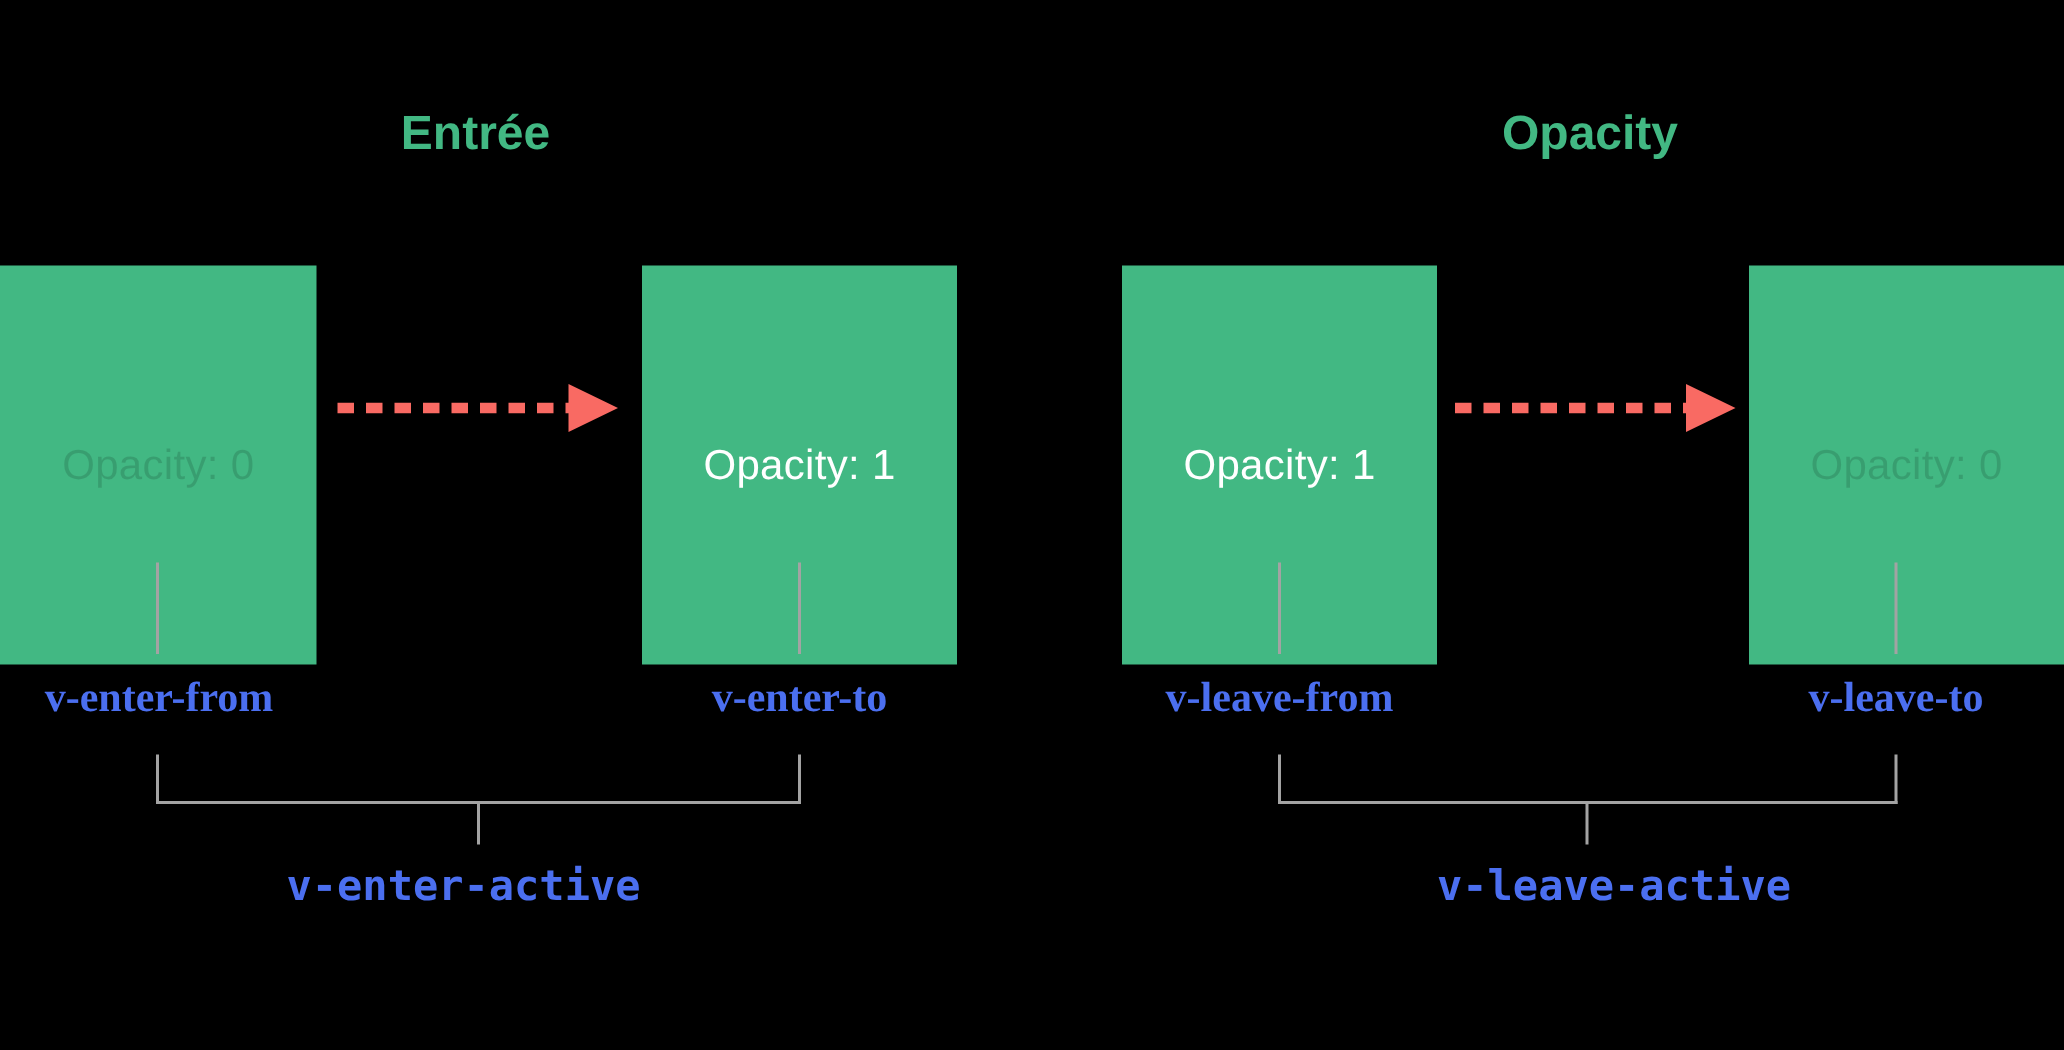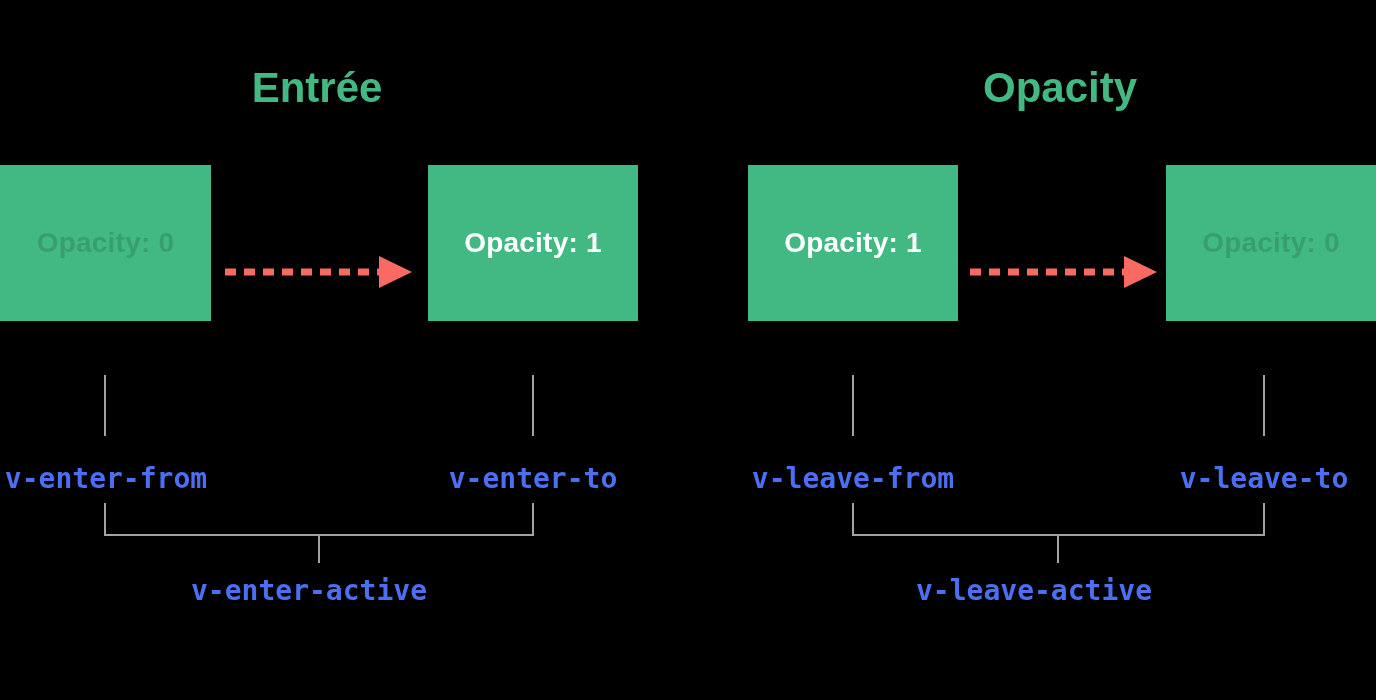--- a/index.html
+++ b/index.html
@@ -6,30 +6,30 @@
   .canvas {
     position:relative;
     width:1376px; height:700px;
     background:var(--background,#000);
     overflow:hidden;
     font-family:"Liberation Sans", sans-serif;
   }
   .section-title {
     position:absolute; top:70px;
     transform:translateX(-50%);
-    font-size:42px; font-weight:700; line-height:36px;
+    font-size:32px; font-weight:700; line-height:36px;
     color:var(--green);
     white-space:nowrap;
   }
   .box {
-    position:absolute; top:165px;
-    width:210px; height:156px;
+    position:absolute; top:177px;
+    width:210px; height:266px;
     background:var(--green);
     display:flex; align-items:center; justify-content:center;
-    font-size:28px; font-weight:700;
+    font-size:28px; font-weight:400;
     letter-spacing:0.2px;
   }
   .box.bright { color:var(--white);text-align:center; }
   .box.faint  { color:var(--faint_text); }
   .arrow { position:absolute; top:254px; }
   .vline {
     position:absolute; width:2px;
     background:var(--gray);
   }
   .stem { top:375px; height:61px; }
@@ -42,21 +42,21 @@
     box-sizing:border-box;
   }
   .code-label {
     position:absolute;
     transform:translateX(-50%);
     font-family:"DejaVu Sans Mono", monospace;
     font-size:28px; font-weight:700;
     color:var(--blue);
     white-space:nowrap;
   }
-  .state-label  { top:462px; }
+  .state-label  { top:450px;font-family:Liberation Serif, serif; }
   .active-label { top:574px; }
 </style>
 </head>
 <body>
 
 <div class="canvas">
 
   <div>
     <div class="section-title" style="left:317px">Entrée</div>
 
@@ -103,16 +103,16 @@
 
     <div class="vline stem" style="left:852px"></div>
     <div class="vline stem" style="left:1263px"></div>
 
     <div class="code-label state-label" style="left:853px">v-leave-from</div>
     <div class="code-label state-label" style="left:1264px">v-leave-to</div>
 
     <div class="bracket" style="left:852px; width:413px"></div>
     <div class="vline tick" style="left:1057px"></div>
 
-    <div class="code-label active-label" style="left:1034px">v-leave-active</div>
+    <div class="code-label active-label" style="left:1076px">v-leave-active</div>
   </div>
 
 </div>
 
 </body></html>

